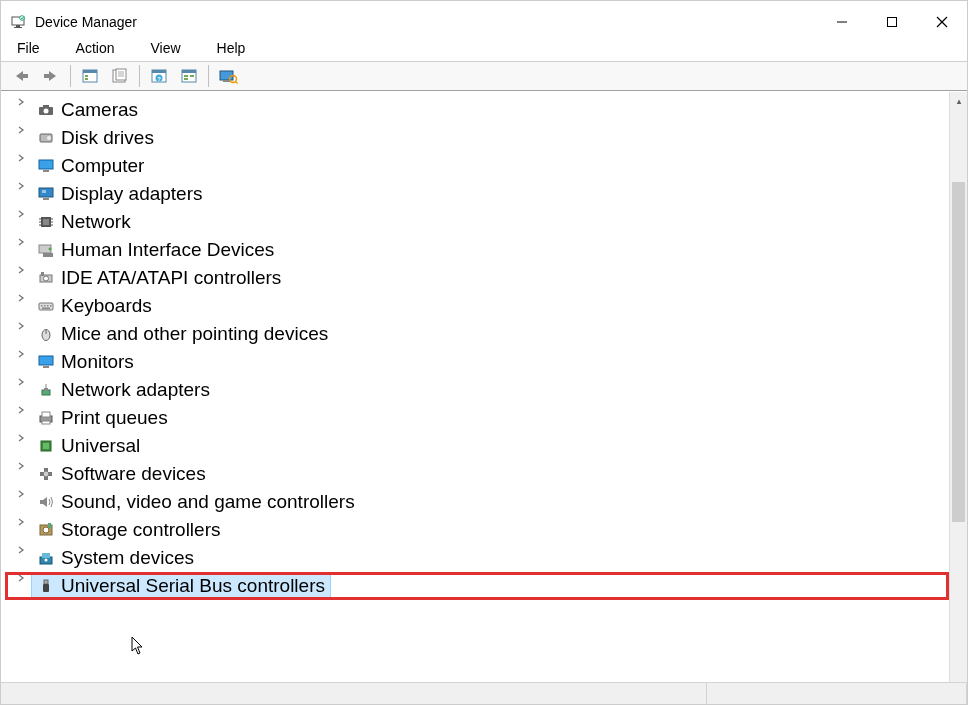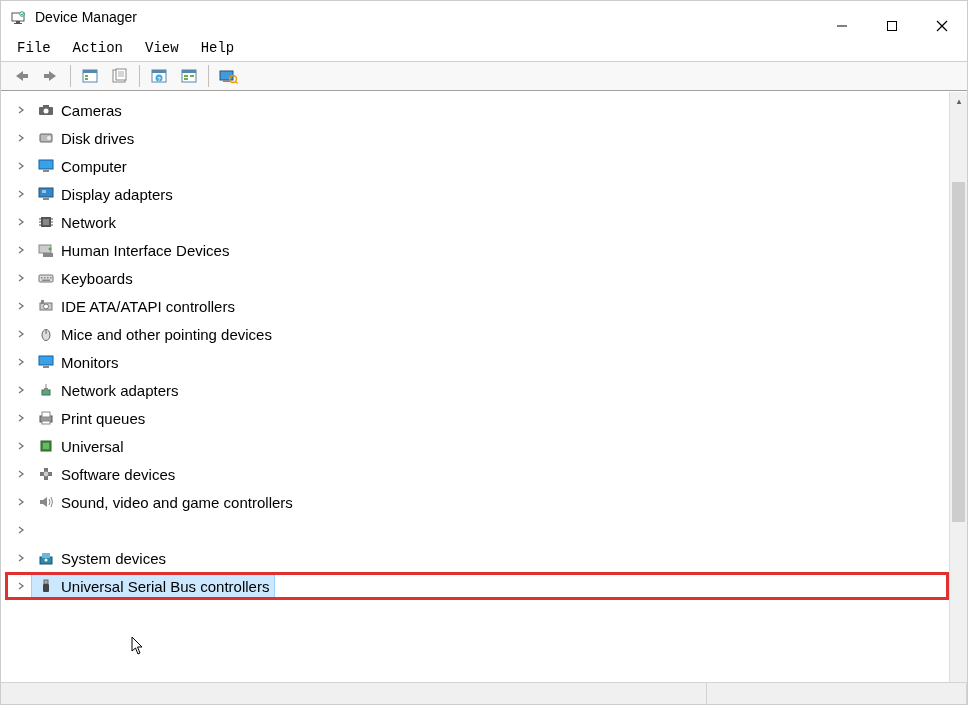--- a/index.html
+++ b/index.html
@@ -10,21 +10,21 @@
     background: #fff;
     width: 968px;
     height: 705px;
     overflow: hidden;
     display: flex;
     flex-direction: column;
     border: 1px solid #ccc;
   }
   .titlebar {
     display: flex;
-    align-items: flex-start;
+    align-items: center;
     height: 34px;
     padding: 8px 0 0 8px;
     background: #fff;
   }
   .titlebar .app-icon {
     width: 18px; height: 18px;
     margin-right: 8px;
     display: inline-flex; align-items: center; justify-content: center;
   }
   .titlebar .title {
@@ -34,26 +34,25 @@
   .titlebar .spacer { flex: 1; }
   .winbtn {
     width: 50px; height: 34px;
     display: inline-flex; align-items: center; justify-content: center;
     color: #000;
   }
 
   .menubar {
     display: flex;
     align-items: center;
-    gap: 2px;
+    gap: 16px;
     height: 26px;
     padding: 0 6px;
     font-size: 14px;
     border-bottom: 1px solid transparent;
-    font-family: Liberation Mono, monospace;
   }
   .menubar .menu-item {
     padding: 3px 10px;
   }
 
   .toolbar {
     display: flex;
     align-items: center;
     height: 30px;
     padding: 2px 6px;
@@ -78,24 +77,24 @@
     border-top: 1px solid #fff;
   }
   .tree {
     flex: 1;
     overflow: auto;
     padding: 4px 0 4px 4px;
     position: relative;
   }
   .tree-row {
     display: flex;
-    align-items: center;
+    align-items: flex-start;
     height: 28px;
     padding-left: 26px;
-    font-size: 15px;
+    font-size: 19px;
     color: #000;
     gap: 6px;
     position: relative;
     white-space: nowrap;
   }
   .expander {
     position: absolute;
     left: 10px;
     width: 12px; height: 12px;
     display: inline-flex; align-items: center; justify-content: center;
@@ -366,57 +365,57 @@
       </div>
       <div class="tree-row">
         <span class="expander">
           <svg width="8" height="8" viewBox="0 0 8 8">
             <path d="M2 1 L6 4 L2 7" fill="none" stroke="#777" stroke-width="1.3"></path>
           </svg>
         </span>
         <span class="row-inner">
           <span class="dev-icon">
             <svg width="16" height="16" viewBox="0 0 16 16">
+              <rect x="2" y="5" width="12" height="7" fill="#ccc" stroke="#777"></rect>
+              <circle cx="8" cy="8.5" r="2.5" fill="#fff" stroke="#777"></circle>
+              <rect x="3" y="2" width="3" height="4" fill="#888"></rect>
+            </svg>
+          </span>
+          <span>IDE ATA/ATAPI controllers</span>
+        </span>
+      </div>
+      <div class="tree-row">
+        <span class="expander">
+          <svg width="8" height="8" viewBox="0 0 8 8">
+            <path d="M2 1 L6 4 L2 7" fill="none" stroke="#777" stroke-width="1.3"></path>
+          </svg>
+        </span>
+        <span class="row-inner">
+          <span class="dev-icon">
+            <svg width="16" height="16" viewBox="0 0 16 16">
               <rect x="1" y="5" width="14" height="7" rx="1" fill="#ddd" stroke="#777"></rect>
               <rect x="3" y="7" width="1.5" height="1.5" fill="#888"></rect>
               <rect x="6" y="7" width="1.5" height="1.5" fill="#888"></rect>
               <rect x="9" y="7" width="1.5" height="1.5" fill="#888"></rect>
               <rect x="12" y="7" width="1.5" height="1.5" fill="#888"></rect>
               <rect x="4" y="9.5" width="8" height="1.5" fill="#888"></rect>
             </svg>
           </span>
           <span>Keyboards</span>
         </span>
       </div>
       <div class="tree-row">
         <span class="expander">
           <svg width="8" height="8" viewBox="0 0 8 8">
             <path d="M2 1 L6 4 L2 7" fill="none" stroke="#777" stroke-width="1.3"></path>
           </svg>
         </span>
         <span class="row-inner">
           <span class="dev-icon">
             <svg width="16" height="16" viewBox="0 0 16 16">
-              <rect x="2" y="5" width="12" height="7" fill="#ccc" stroke="#777"></rect>
-              <circle cx="8" cy="8.5" r="2.5" fill="#fff" stroke="#777"></circle>
-              <rect x="3" y="2" width="3" height="4" fill="#888"></rect>
-            </svg>
-          </span>
-          <span>IDE ATA/ATAPI controllers</span>
-        </span>
-      </div>
-      <div class="tree-row">
-        <span class="expander">
-          <svg width="8" height="8" viewBox="0 0 8 8">
-            <path d="M2 1 L6 4 L2 7" fill="none" stroke="#777" stroke-width="1.3"></path>
-          </svg>
-        </span>
-        <span class="row-inner">
-          <span class="dev-icon">
-            <svg width="16" height="16" viewBox="0 0 16 16">
               <ellipse cx="8" cy="9" rx="4" ry="5.5" fill="#ddd" stroke="#666"></ellipse>
               <line x1="8" y1="4" x2="8" y2="8" stroke="#666"></line>
             </svg>
           </span>
           <span>Mice and other pointing devices</span>
         </span>
       </div>
       <div class="tree-row">
         <span class="expander">
           <svg width="8" height="8" viewBox="0 0 8 8">
@@ -515,20 +514,30 @@
             </svg>
           </span>
           <span>Sound, video and game controllers</span>
         </span>
       </div>
       <div class="tree-row">
         <span class="expander">
           <svg width="8" height="8" viewBox="0 0 8 8">
             <path d="M2 1 L6 4 L2 7" fill="none" stroke="#777" stroke-width="1.3"></path>
           </svg>
+        </span>
+        <span class="row-inner">
+          <span class="dev-icon">
+            <svg width="16" height="16" viewBox="0 0 16 16">
+              <rect x="2" y="3" width="12" height="10" fill="#b95" stroke="#764"></rect>
+              <circle cx="8" cy="8" r="3" fill="#fff" stroke="#764"></circle>
+              <rect x="10" y="1" width="3" height="5" fill="#5a7"></rect>
+            </svg>
+          </span>
+          <span>Storage controllers</span>
         </span>
       </div>
       <div class="tree-row">
         <span class="expander">
           <svg width="8" height="8" viewBox="0 0 8 8">
             <path d="M2 1 L6 4 L2 7" fill="none" stroke="#777" stroke-width="1.3"></path>
           </svg>
         </span>
         <span class="row-inner">
           <span class="dev-icon">

